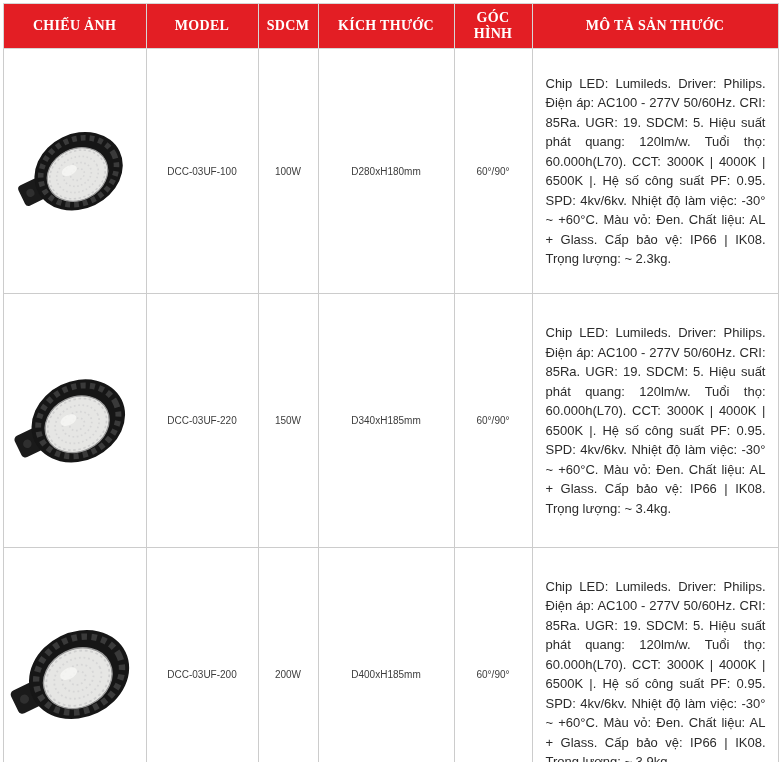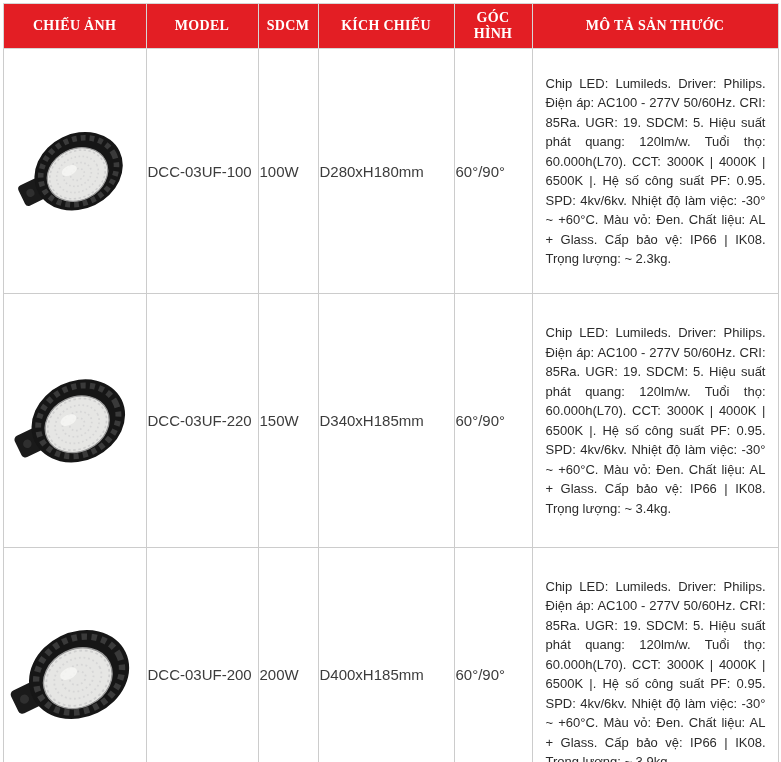--- a/index.html
+++ b/index.html
@@ -5,21 +5,21 @@
   html,body{margin:0;padding:0;background:#fff;}
   body{width:781px;height:762px;font-family:"Liberation Sans",sans-serif;color:#2e2e2e;overflow:hidden;}
   .page{padding-top:3px;}
   table{border-collapse:collapse;table-layout:fixed;width:775px;margin:0 auto;}
   col.c-img{width:143px;} col.c-model{width:112px;} col.c-power{width:60px;}
   col.c-size{width:136px;} col.c-angle{width:78px;} col.c-desc{width:246px;}
   th{background:#e31e24;color:#fff;font-family:"Liberation Serif",serif;font-weight:bold;
      font-size:14px;letter-spacing:.3px;height:44px;border:1px solid #d6d6d6;padding:0 2px;}
   td{border:1px solid #cccccc;background:#fff;}
   tr.r1 td{height:216px;} tr.r2 td{height:225px;} tr.r3 td{height:224px;}
-  td.center{text-align:left;font-size:15px;color:#3c3c3c;}
+  td.center{text-align:center;font-size:10px;color:#3c3c3c;}
   td.imgcell{text-align:center;vertical-align:middle;}
   td.desc{font-size:13px;line-height:19.5px;text-align:justify;vertical-align:middle;
           padding:14px 12px 14px 13px;color:#2b2b2b;}
 </style>
 </head>
 <body>
 
 <div class="page">
 
   <table>
@@ -29,21 +29,21 @@
         <col class="c-power">
       <col class="c-size">
         <col class="c-angle">
         <col class="c-desc">
     </colgroup>
     <thead>
       <tr>
         <th>CHIẾU ẢNH</th>
         <th>MODEL</th>
         <th>SDCM</th>
-        <th>KÍCH CHIẾU</th>
+        <th>KÍCH THƯỚC</th>
         <th>GÓC HÌNH</th>
         <th>MÔ TẢ SẢN THƯỚC</th>
       </tr>
     </thead>
     <tbody>
 
       <tr class="r1">
         <td class="imgcell">
           <svg width="120" height="120" viewBox="0 0 150 150">
             <g transform="rotate(-26 75 80)">

